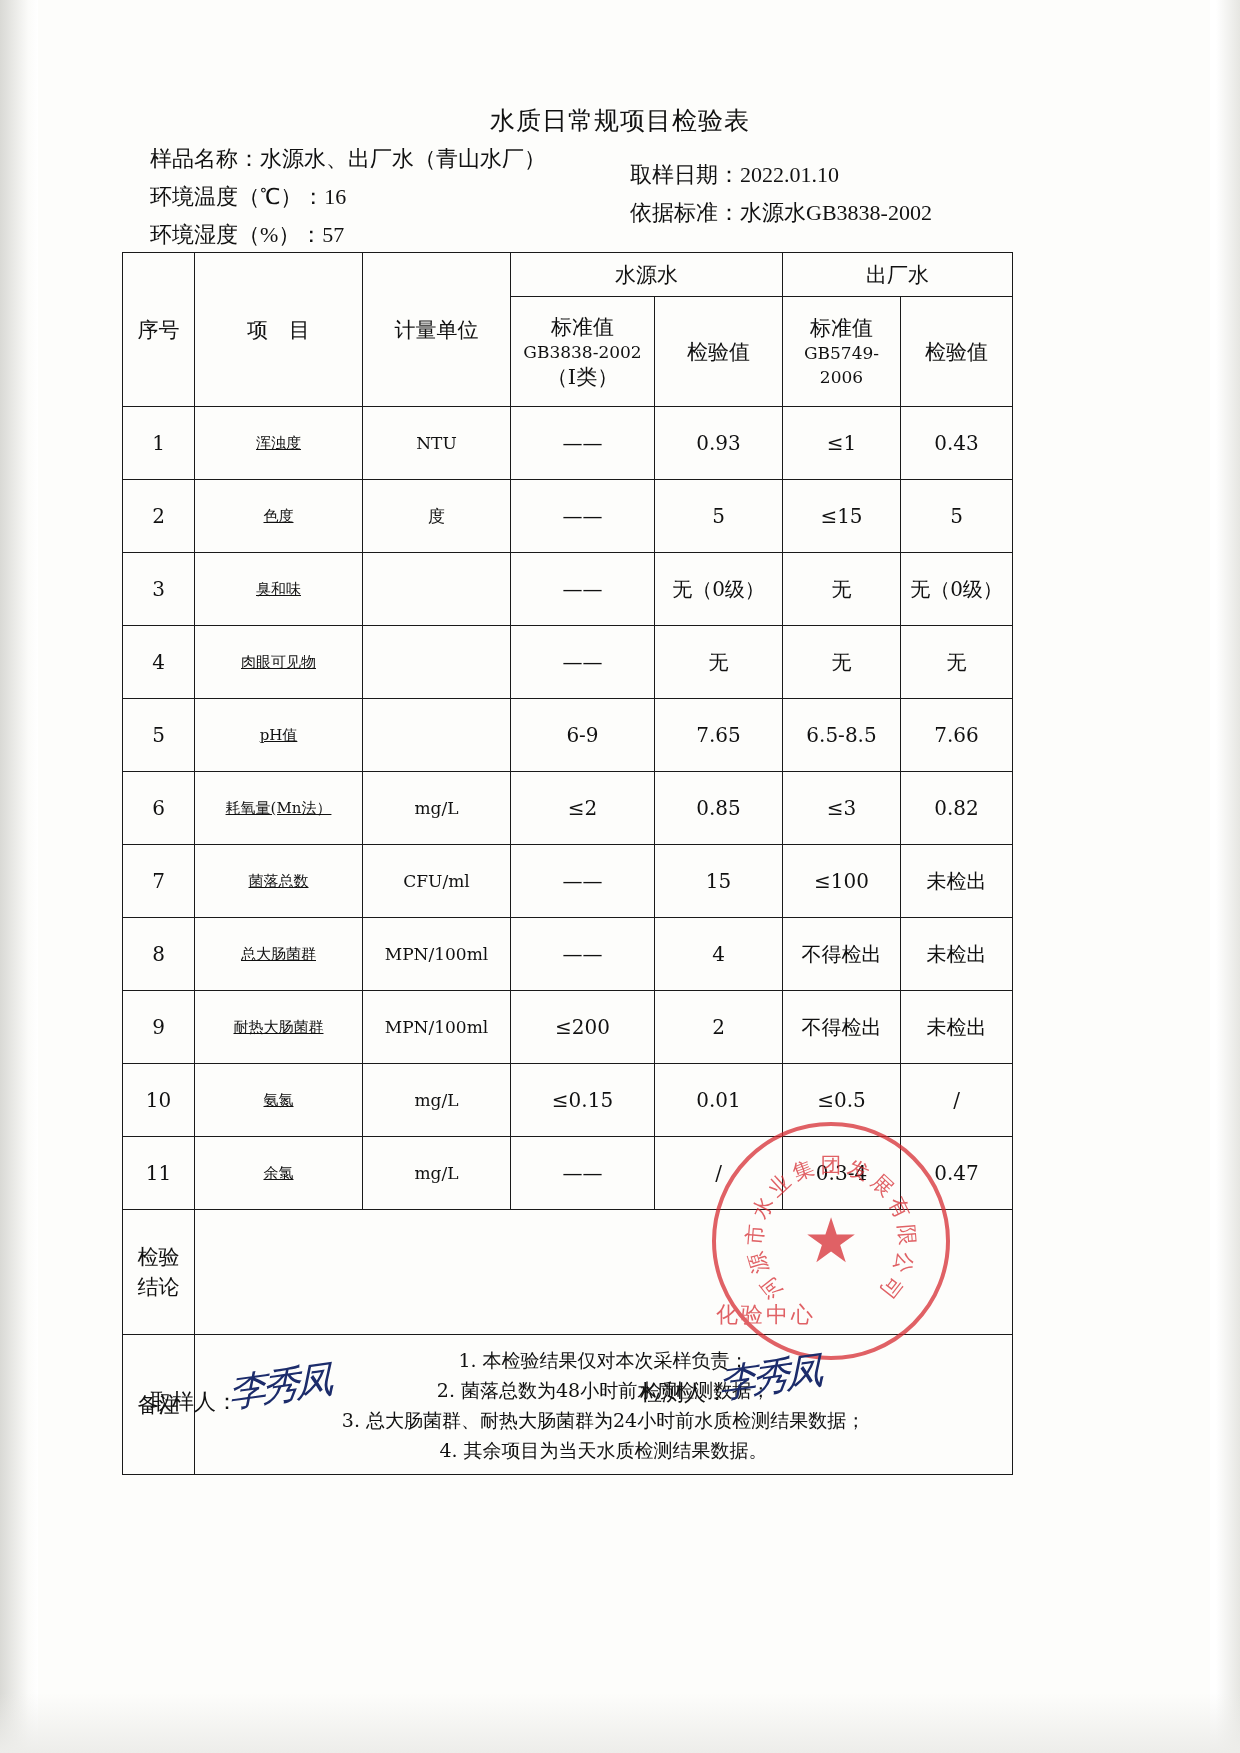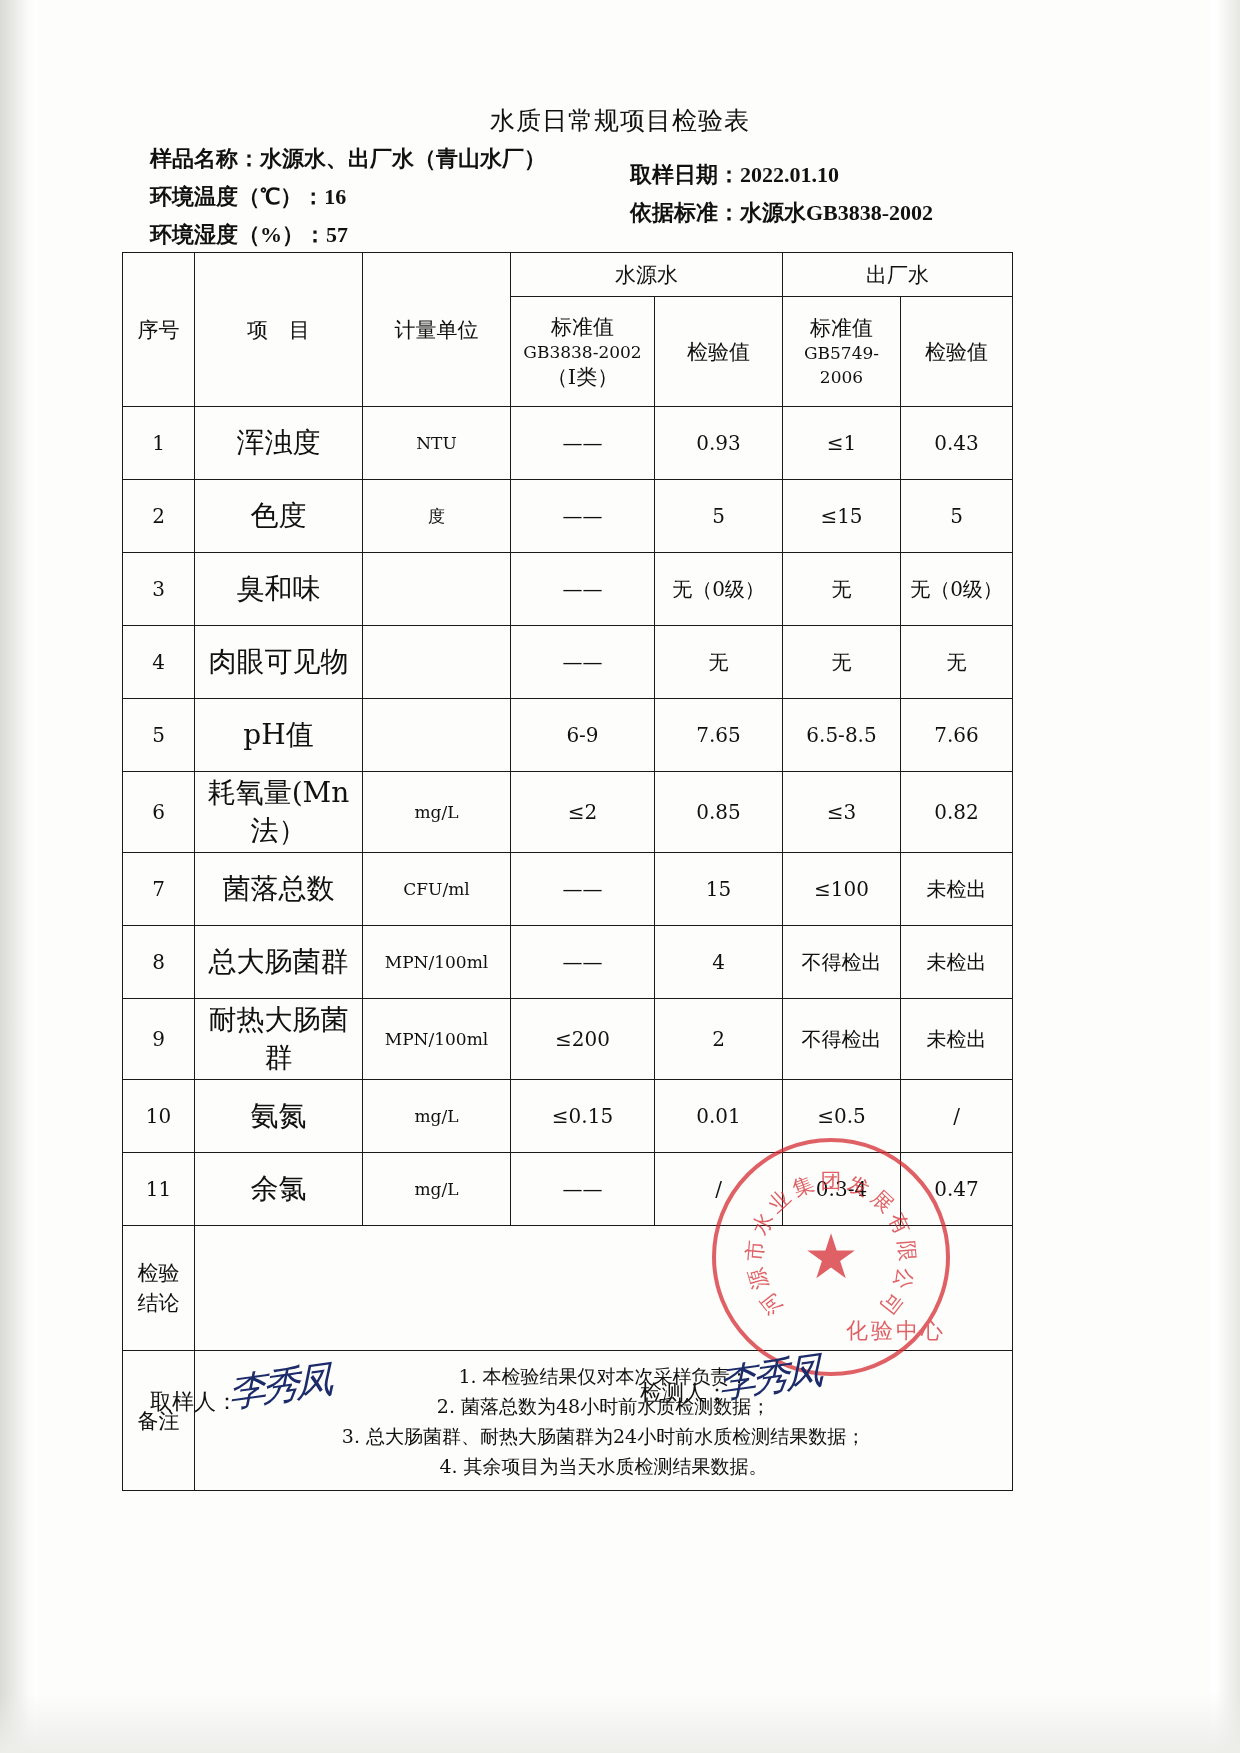--- a/index.html
+++ b/index.html
@@ -65,21 +65,20 @@
     font-family: "DejaVu Serif", "Liberation Serif", serif;
   }
 
   .meta {
     position: absolute;
     left: 150px;
     top: 140px;
     width: 950px;
     font-size: 22px;
     line-height: 38px;
-    font-weight: bold;
   }
   .meta-row {
     display: flex;
     align-items: baseline;
   }
   .meta-label { white-space: nowrap; }
   .meta-value { white-space: nowrap; }
   .meta-right {
     position: absolute;
     left: 480px;
@@ -116,21 +115,22 @@
     line-height: 24px;
   }
   .h-main .subline {
     display: block;
     line-height: 26px;
   }
   tr.data td { height: 68px; }
   td.item {
     text-align: left;
     padding-left: 14px;
-    font-size: 28px;
+    font-size: 15px;
+    text-decoration: underline;
   }
   td.seq { font-size: 20px; }
   td.unit { font-size: 17px; font-family: "Liberation Serif", serif; }
   td.val { font-size: 20px; }
 
   tr.concl td { height: 120px; }
   td.concl-label {
     font-size: 21px;
     line-height: 30px;
   }
@@ -178,21 +178,21 @@
     position: absolute;
     left: 50%;
     top: 50%;
     transform-origin: 0 0;
   }
   .stamp .bottom-text {
     position: absolute;
     left: 0;
     bottom: 26px;
     width: 230px;
-    text-align: right;
+    text-align: left;
     color: #d5262c;
     font-size: 22px;
     letter-spacing: 3px;
   }
 
   .sign-row {
     position: absolute;
     left: 150px;
     top: 1378px;
     width: 900px;

